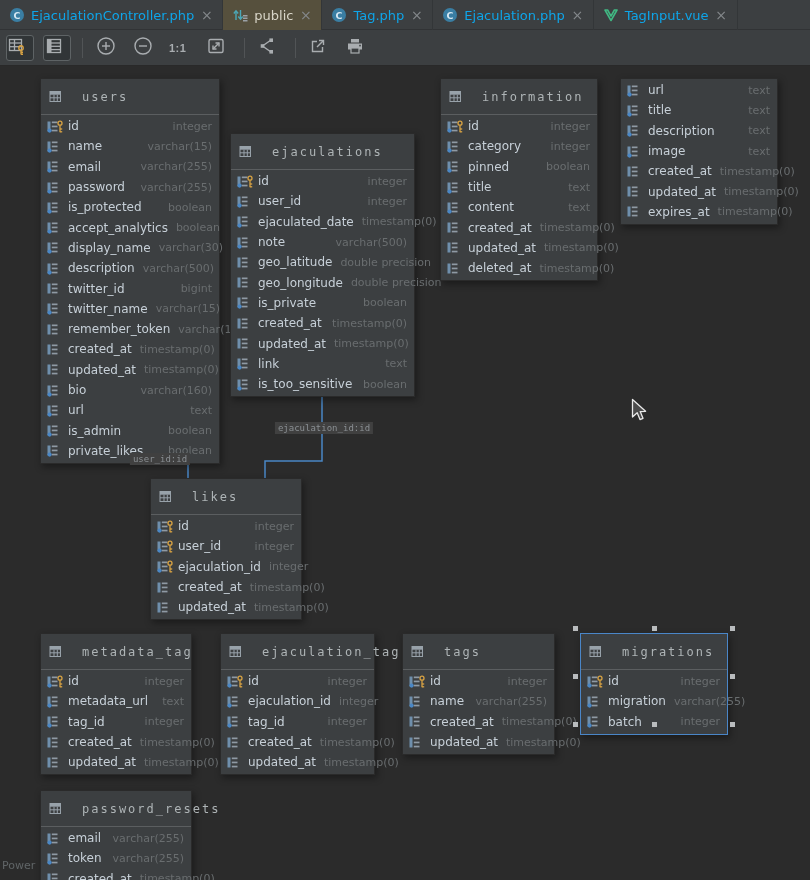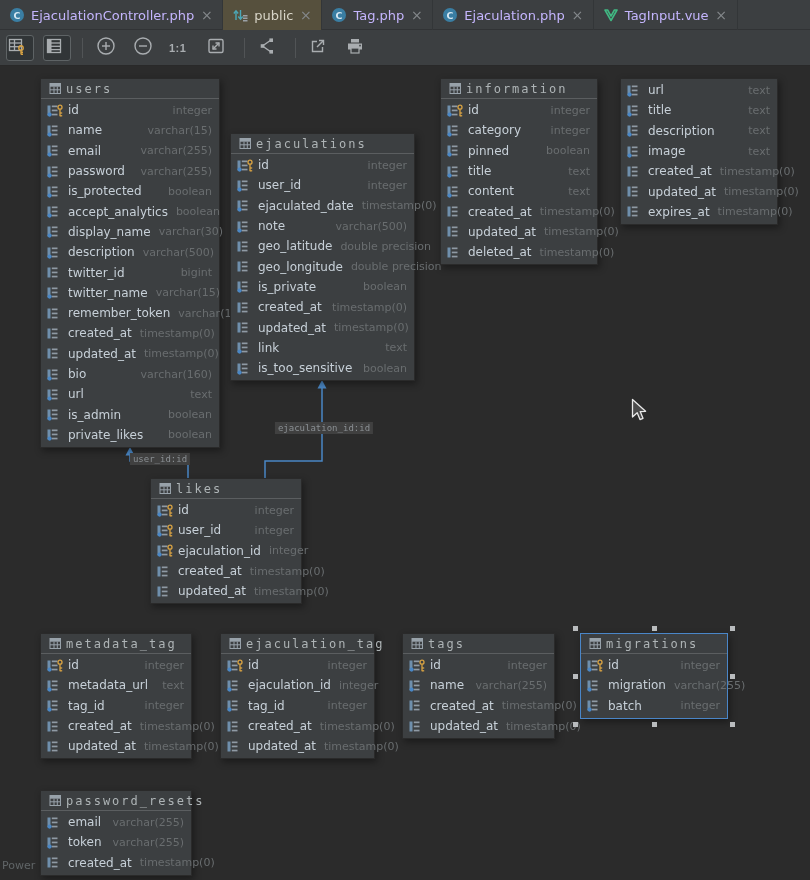--- a/index.html
+++ b/index.html
@@ -5,21 +5,21 @@
   * { margin:0; padding:0; box-sizing:border-box; }
   html,body { width:810px; height:880px; overflow:hidden; background:#2b2b2b;
               font-family:"DejaVu Sans", sans-serif; }
   #window { position:relative; width:810px; height:880px; background:#2b2b2b; }
 
   
   #tabbar { display:flex; height:30px; background:#3c3f41; border-bottom:1px solid #313335; }
   .tab { display:flex; align-items:center; gap:6px; padding:0 9px; height:30px;
          border-right:1px solid #333638; cursor:default; }
   .tab.selected { background:#56503d; }
-  .tab-label { font-size:13px; color:#c4b5fd; white-space:nowrap; }
+  .tab-label { font-size:13px; color:#0ea5e9; white-space:nowrap; }
   .tab.selected .tab-label { color:#d8d5c8; }
   .tab-close { color:#84888b; font-size:14px; line-height:14px; width:13px; text-align:center; }
   .tab-icon { width:16px; height:16px; display:inline-flex; }
 
   
   #toolbar { display:flex; align-items:center; height:36px; background:#3c3f41;
              border-bottom:1px solid #292929; padding:0 6px; gap:4px; }
   .tool { display:flex; align-items:center; justify-content:flex-start; width:28px; height:26px;
           border-radius:3px; border:1px solid transparent; background:transparent; }
   .tool.toggle-on { background:#313537; border-color:#5e6365; }
@@ -27,21 +27,21 @@
   .tool-sep { width:1px; height:20px; background:#515456; margin:0 7px; }
   .tool + .tool { margin-left:5px; }
 
   
   #canvas { position:absolute; left:0; top:67px; width:810px; height:813px; background:#2b2b2b; }
   #edges { position:absolute; left:0; top:0; z-index:1; }
 
   .db-table { position:absolute; background:#3c3f41; border:1px solid #2a2a2a; z-index:2;
               box-shadow:2px 3px 7px rgba(0,0,0,.38); }
   .db-table.selected { border:1px solid #4a86c8; }
-  .tbl-header { display:flex; align-items:center; gap:4px; height:20px; padding:0 8px;
+  .tbl-header { display:flex; align-items:center; gap:20px; height:36px; padding:0 8px;
                 border-bottom:1px solid #5b5e60; }
   .tbl-name { font-family:"DejaVu Sans Mono", monospace; font-size:12px; letter-spacing:2px;
               color:#aeb4b6; white-space:nowrap; }
   .tbl-rows { padding:1px 0 2px 0; }
   .tbl-row { display:flex; align-items:center; height:20.3px; padding:0 7px 0 6px; }
   .row-icon { width:17px; height:13px; display:inline-flex; flex:none; margin-right:4px; }
   .fname { font-size:12px; color:#c7d0d8; white-space:nowrap; }
   .ftype { font-size:11px; color:#696d6f; margin-left:auto; padding-left:8px; white-space:nowrap; }
 
   .edge-label { position:absolute; transform:translate(-50%,-50%); z-index:3;

